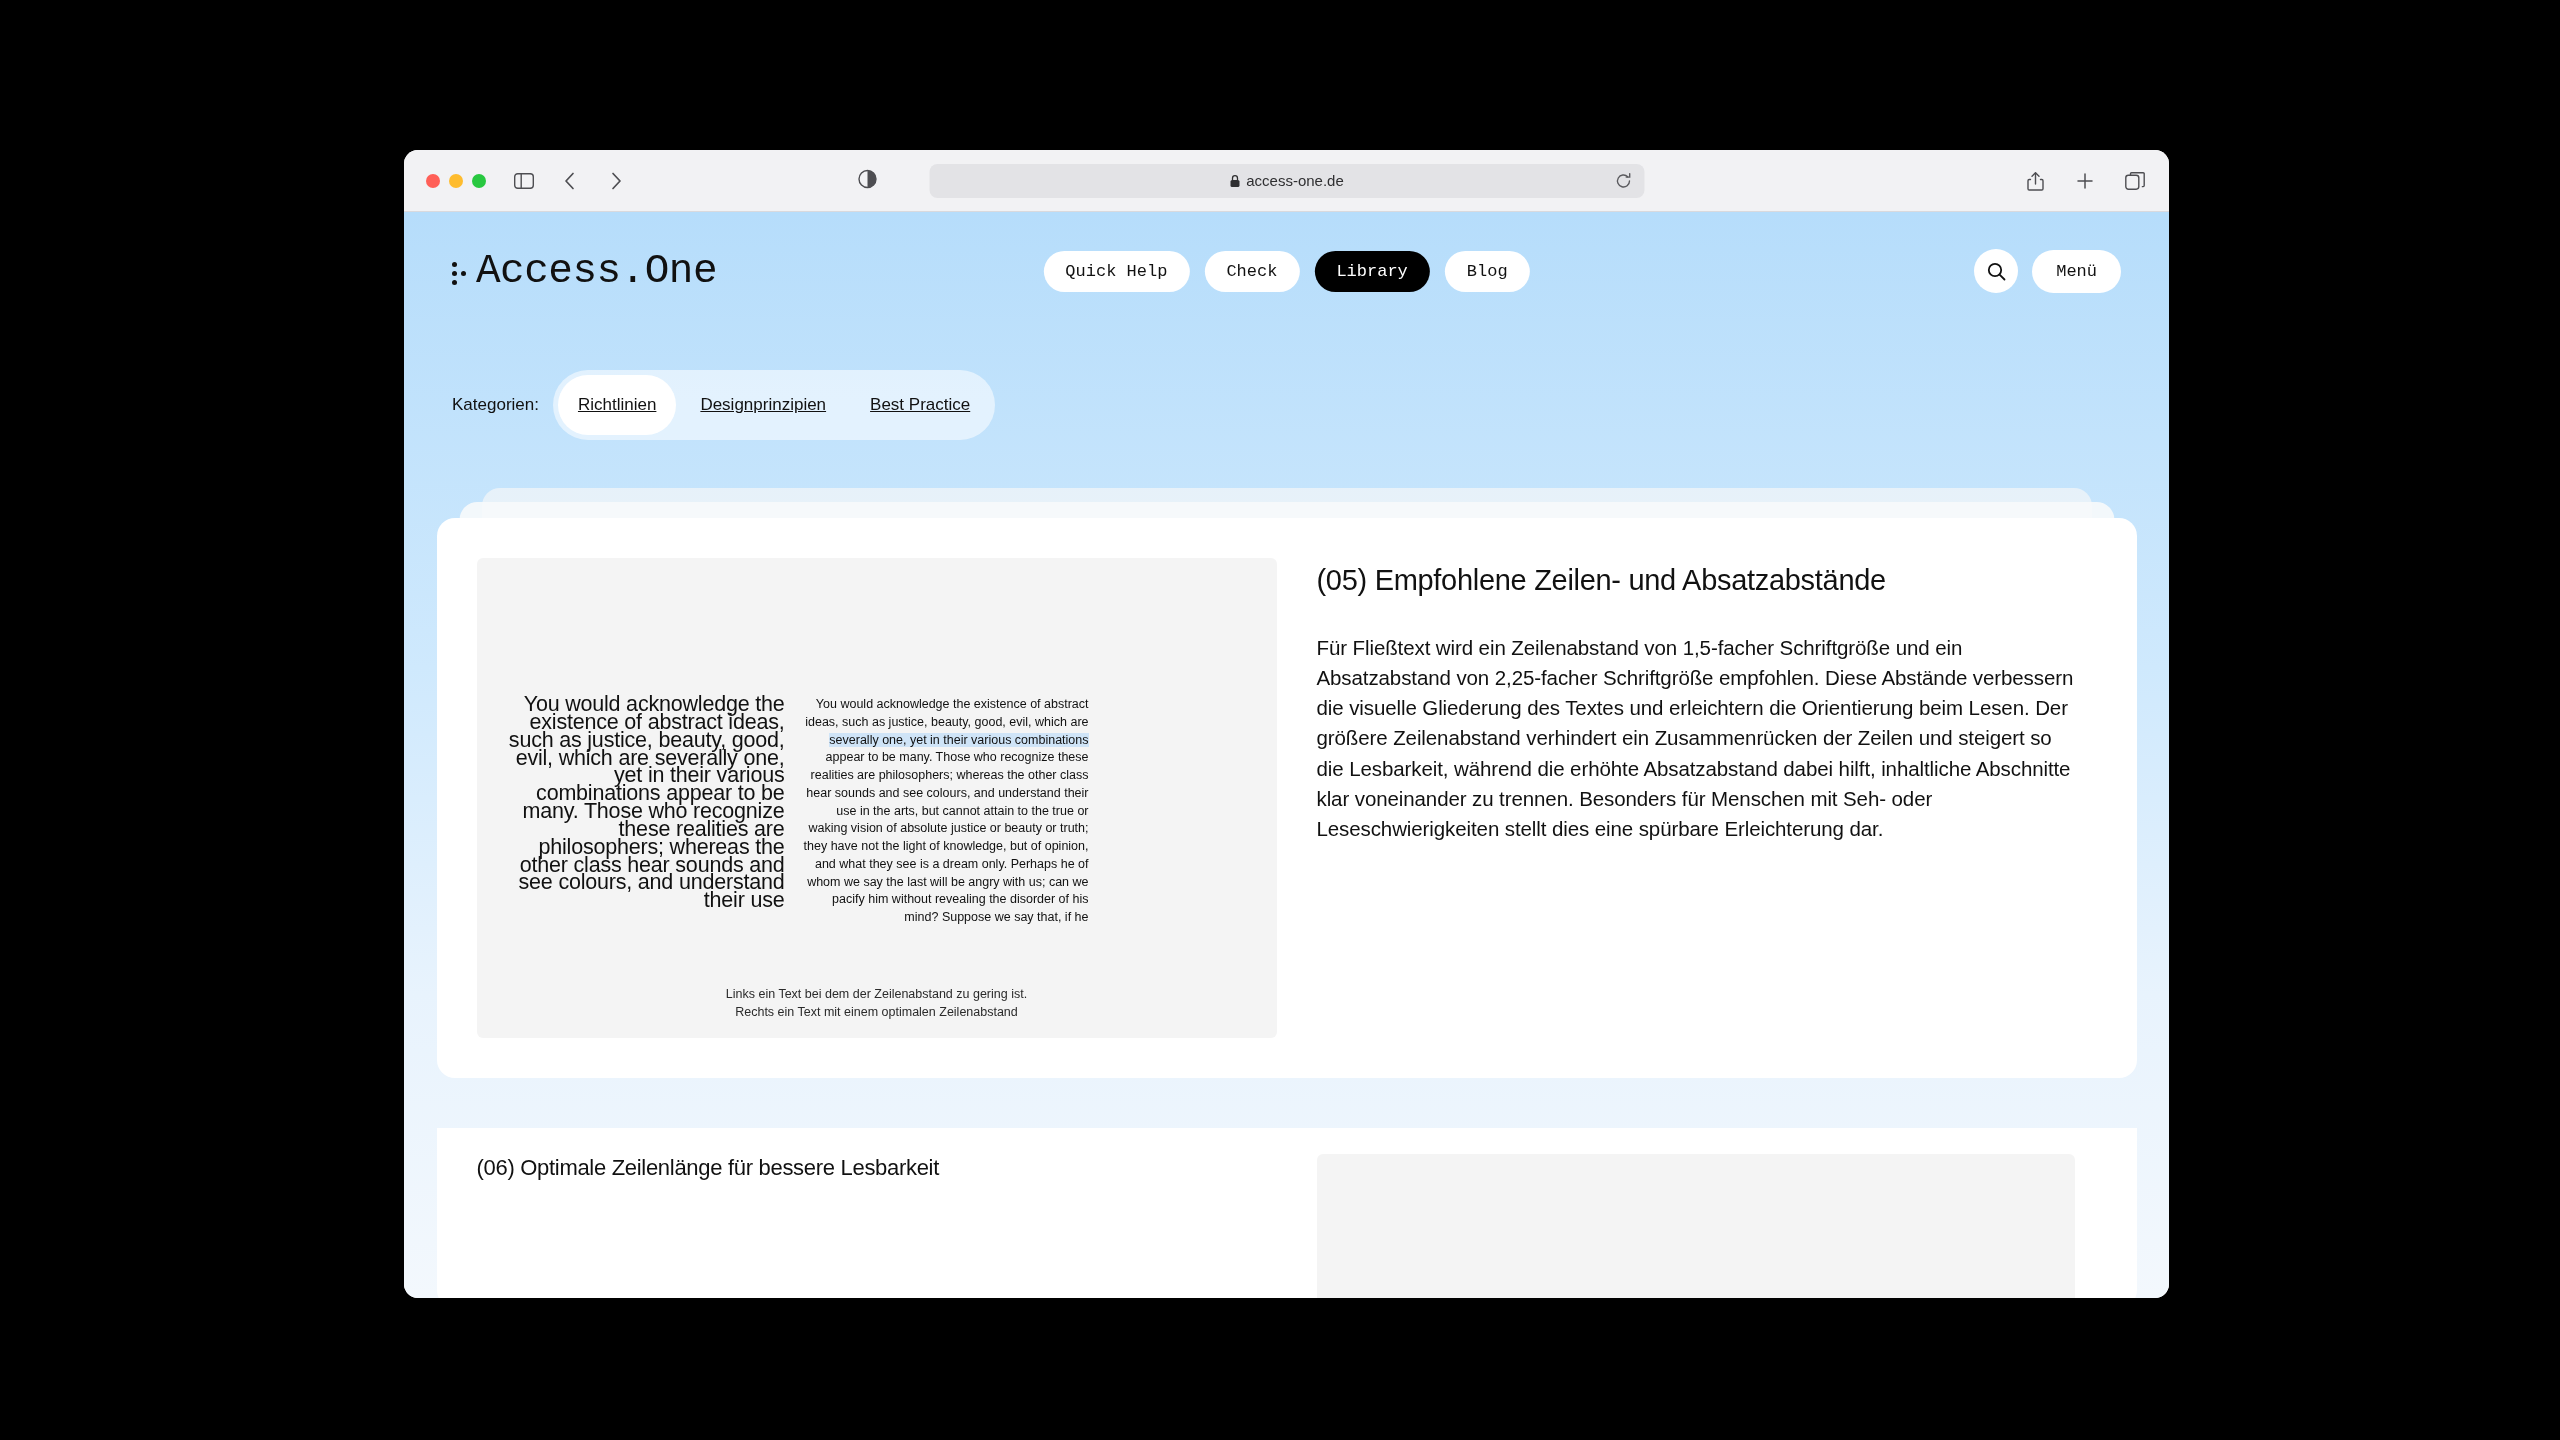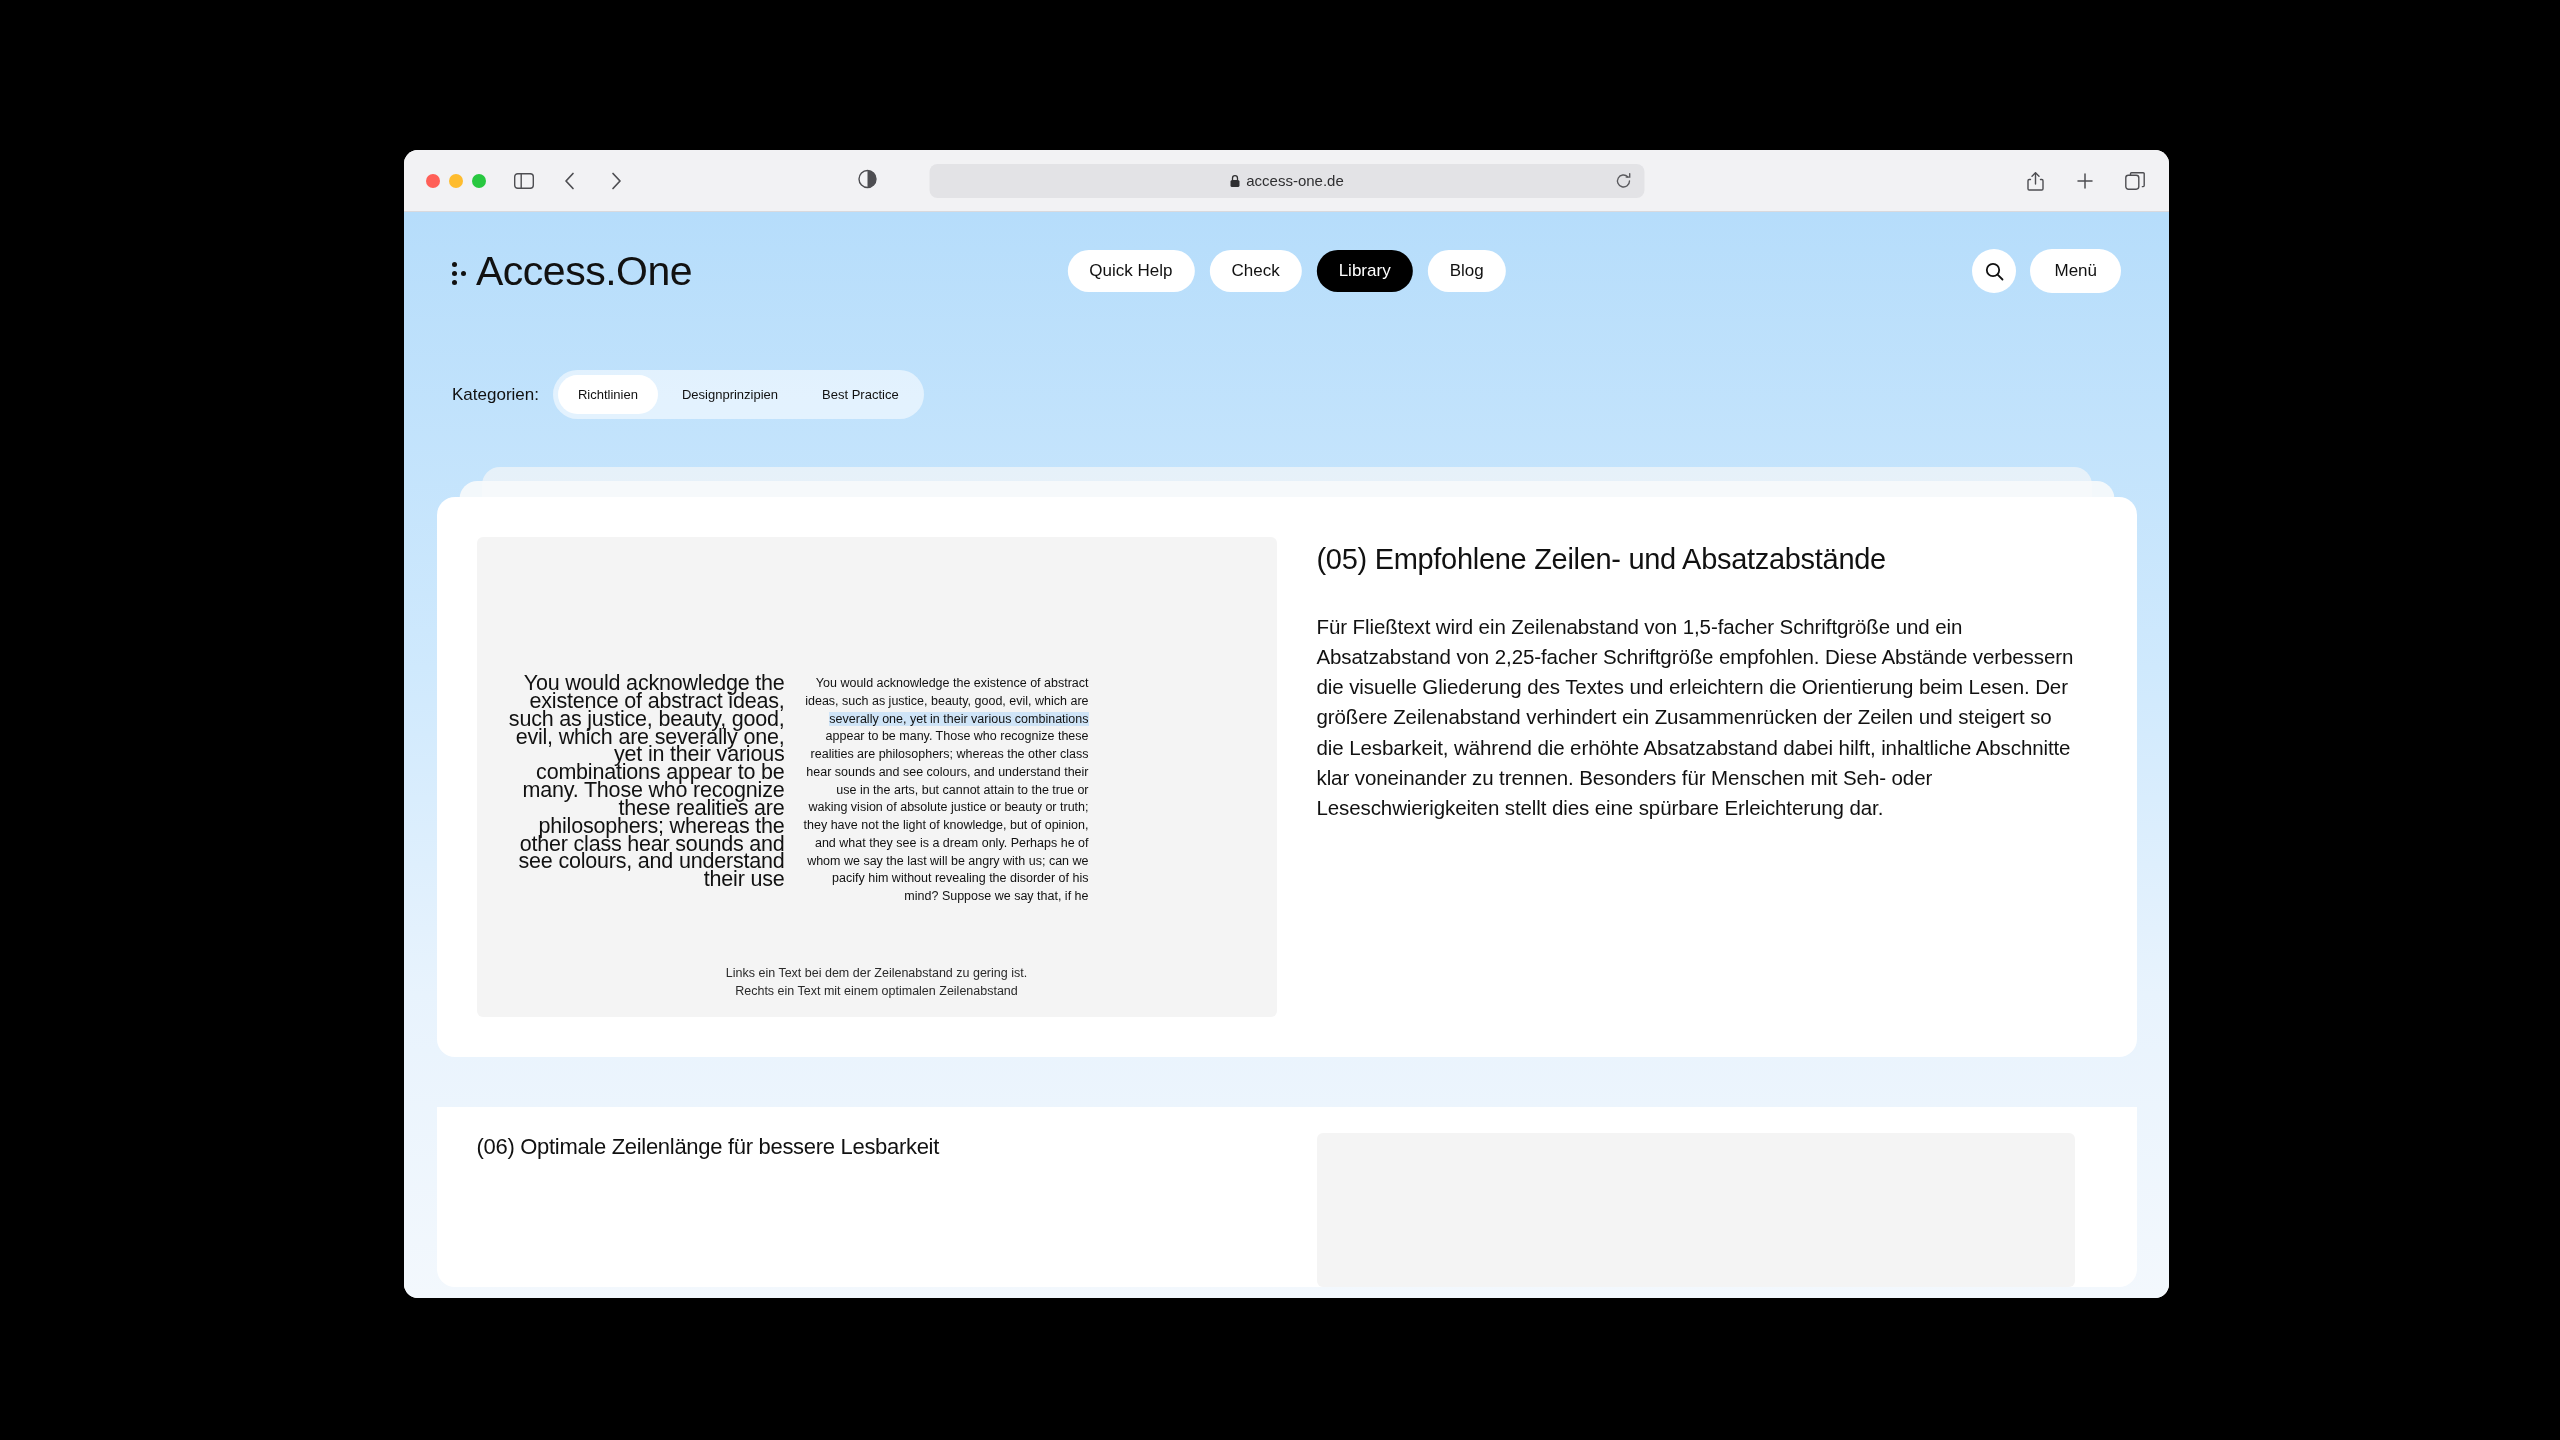--- a/index.html
+++ b/index.html
@@ -88,20 +88,21 @@
     overflow: hidden;
   }
 
   
   .site-header {
     position: relative;
     height: 118px;
     display: flex;
     align-items: center;
     padding: 0 48px;
+    font-family: Liberation Mono, monospace;
   }
   .logo {
     display: flex; align-items: center;
     font-size: 41px;
     color: #111;
     letter-spacing: -0.5px;
   }
   .logo-dots {
     display: inline-grid;
     grid-template-columns: repeat(2, 5px);
@@ -151,23 +152,24 @@
   }
   .cats-label { font-size: 17px; color: #111; margin-right: 14px; }
   .cats-group {
     display: flex; align-items: center;
     background: rgba(255,255,255,0.55);
     border-radius: 999px;
     padding: 5px;
     gap: 4px;
   }
   .cat-pill {
-    font-size: 13px; color: #111;
-    padding: 12px 20px; border-radius: 999px;
+    font-size: 17px; color: #111;
+    padding: 20px 20px; border-radius: 999px;
     white-space: nowrap;
+    text-decoration: underline;
   }
   .cat-pill.active { background: #fff; }
 
   
   .stack { position: relative; margin-top: 48px; height: 500px; }
   .stack-card {
     position: absolute;
     background: #fff;
     border-radius: 18px;
     left: 50%;

